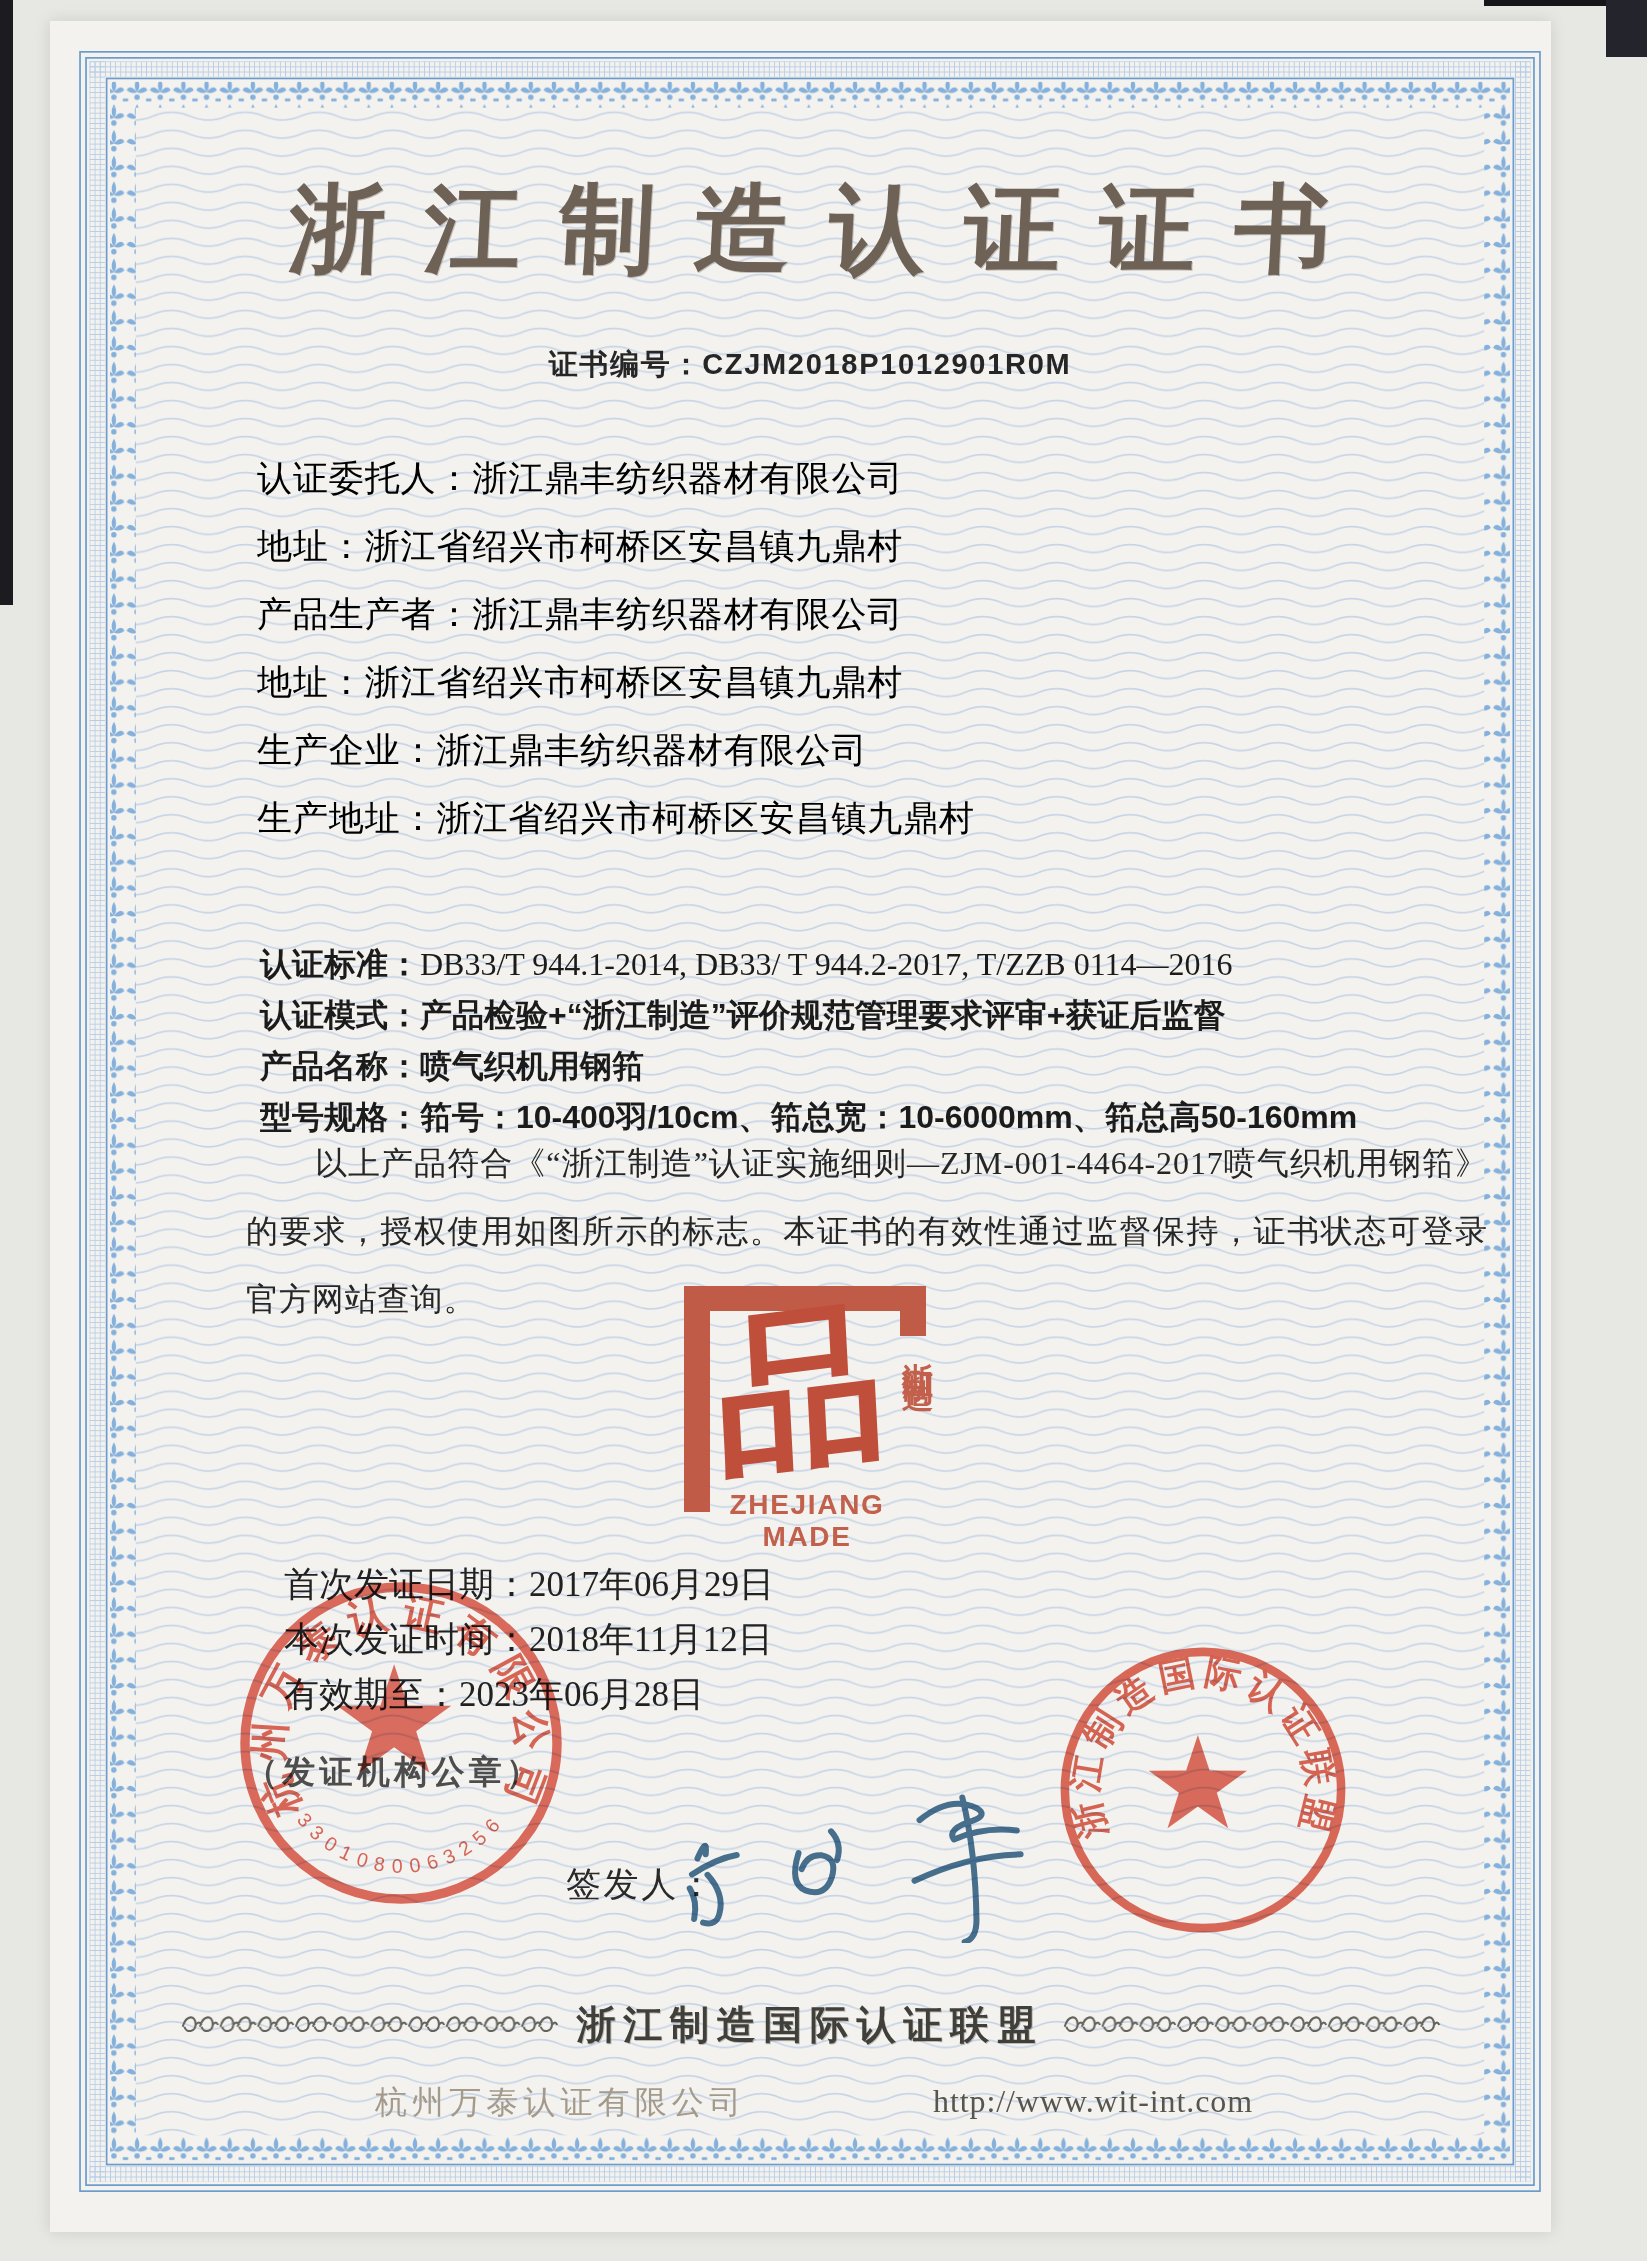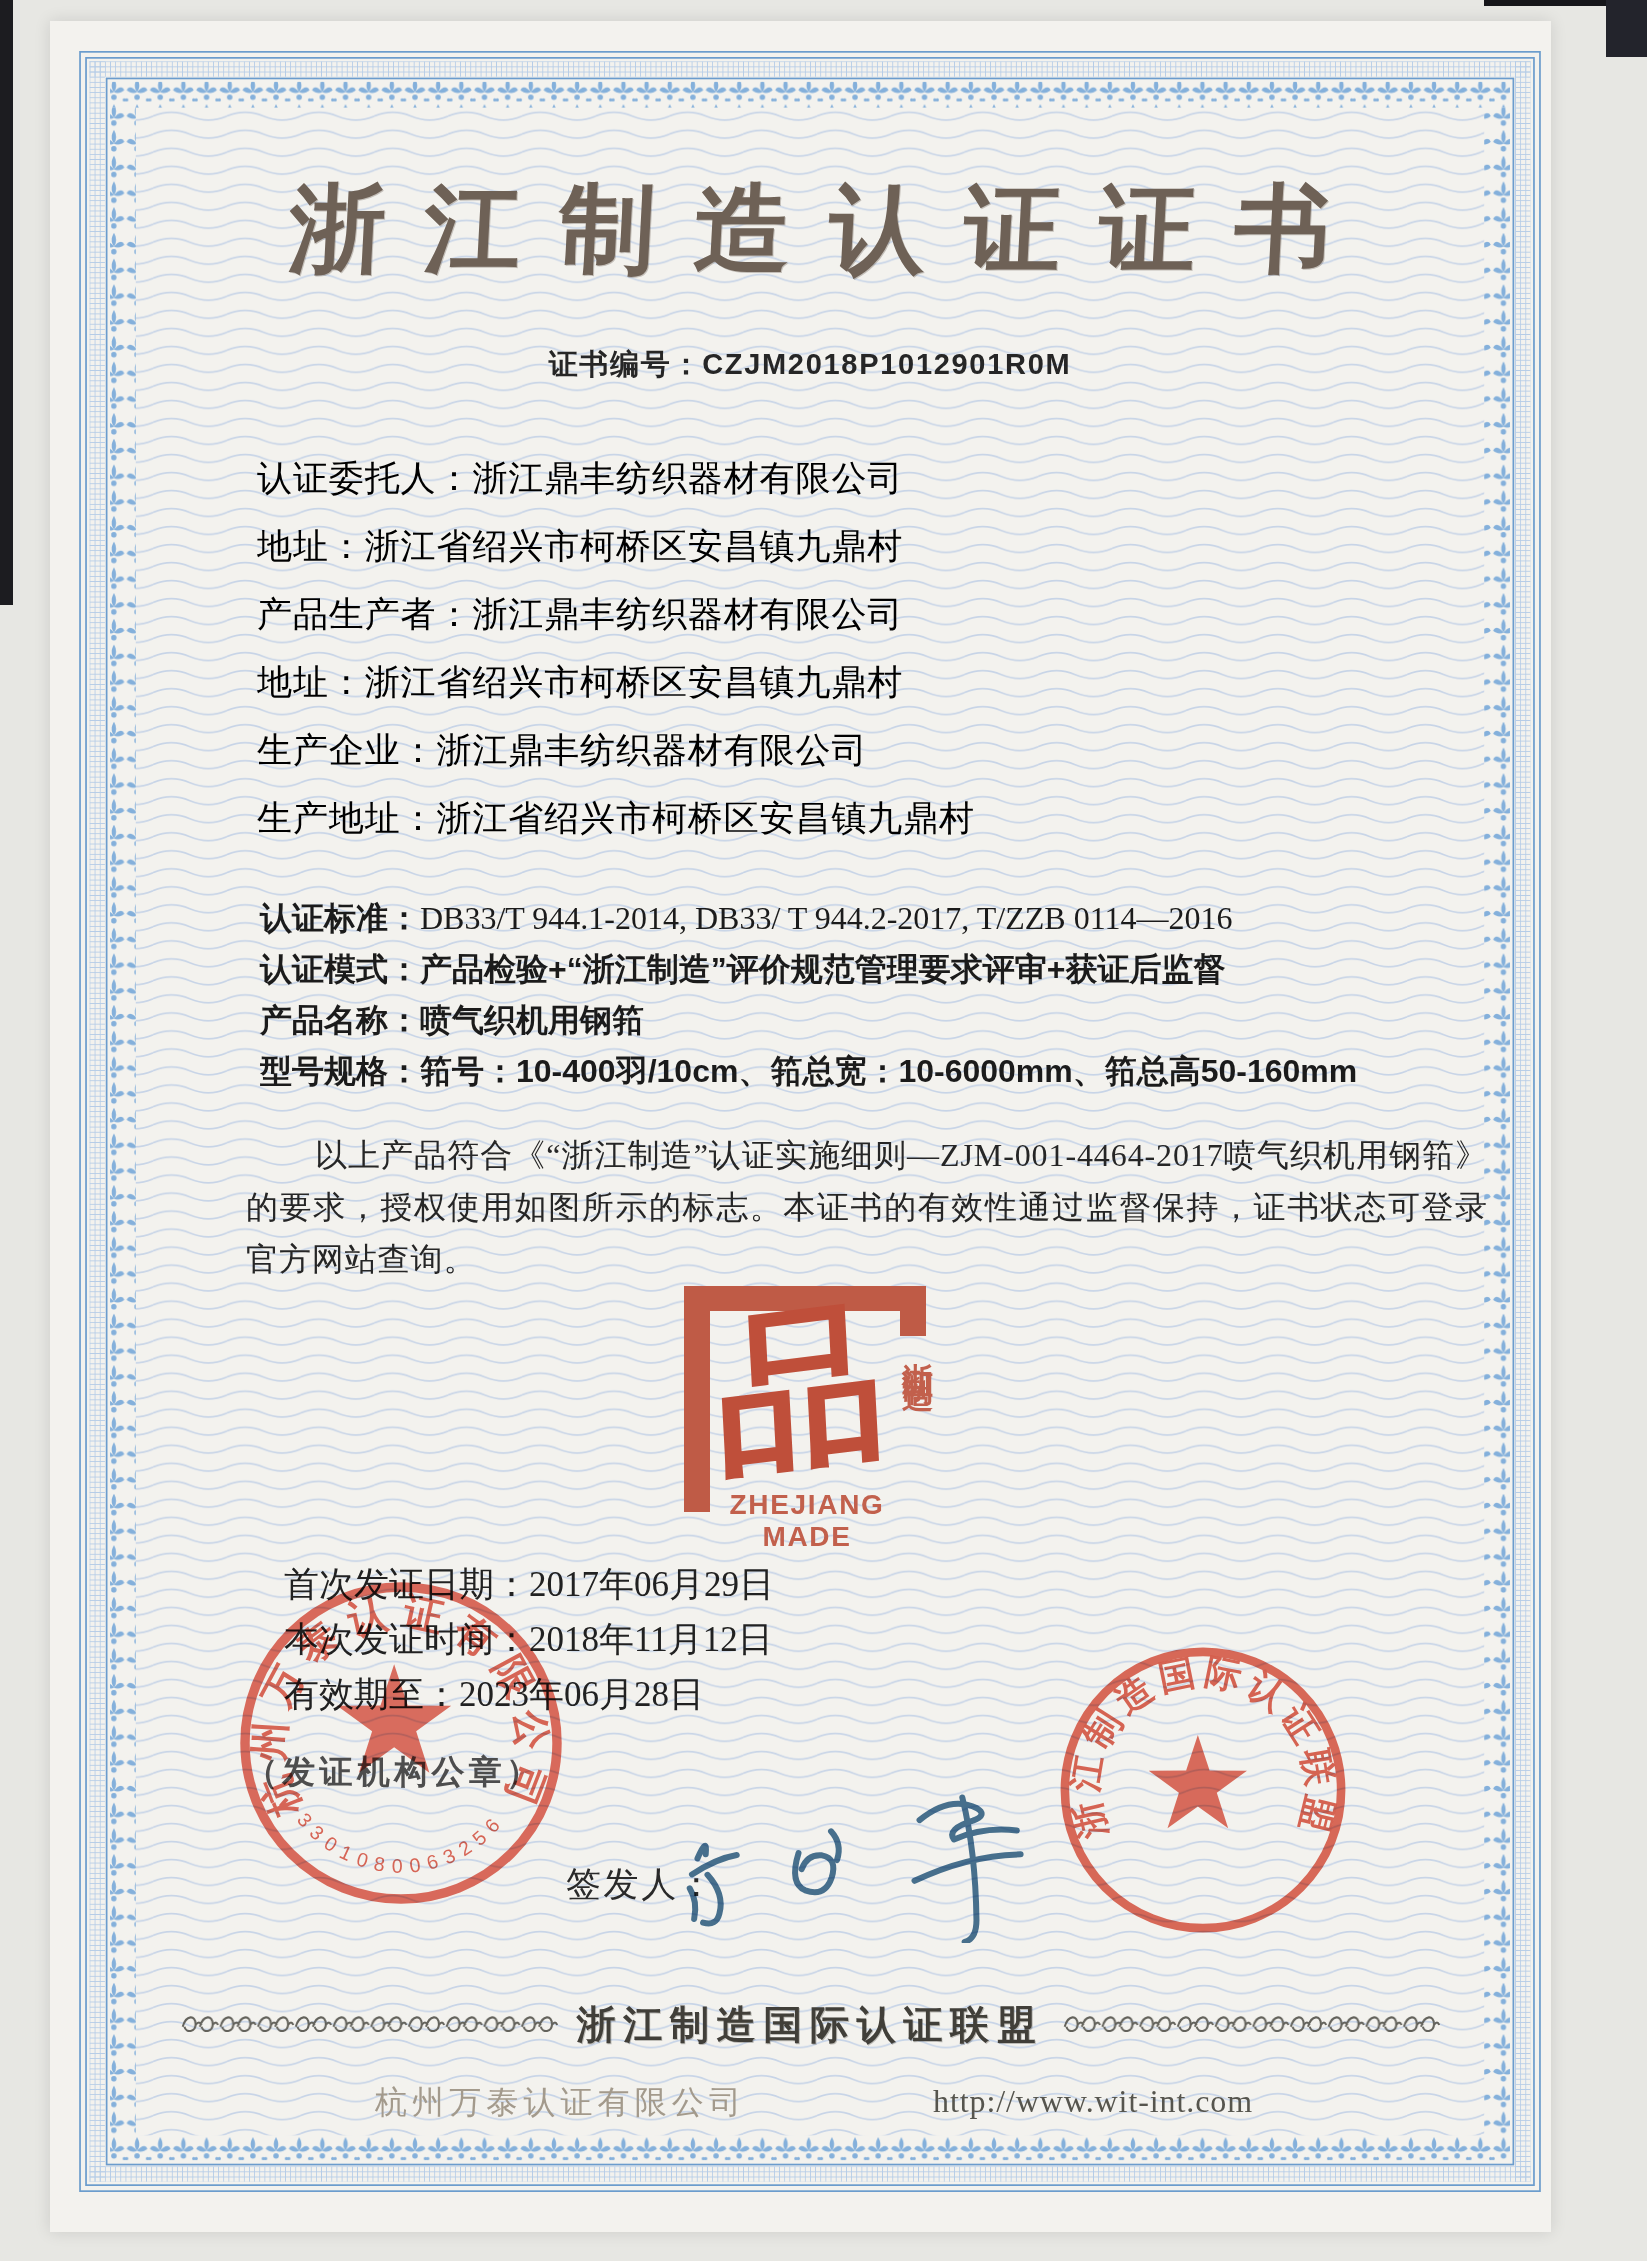--- a/index.html
+++ b/index.html
@@ -26,26 +26,26 @@
     font-size:96px;line-height:129px;letter-spacing:39px;text-indent:39px;
     color:#6e6156;transform:skewX(-3deg);
     text-shadow:0.9px 0.9px 0 rgba(110,97,86,.35);
   }
   .certno{
     left:79px;top:345px;width:1462px;text-align:center;
     font-size:29px;font-weight:700;color:#262626;letter-spacing:1.7px;
   }
   .fields{left:257px;top:455px;width:1115px;}
   .fields .line{height:68px;font-size:35px;font-weight:400;color:#000000;letter-spacing:0.9px;white-space:nowrap;}
-  .specs{left:260px;top:897px;width:1218px;}
+  .specs{left:260px;top:943px;width:1218px;}
   .specs .line{height:51px;font-size:32px;font-weight:700;color:#1b1b1b;white-space:nowrap;}
   .specs .v-serif{font-family:"Liberation Serif",serif;font-weight:400;}
   .para{
     left:246px;top:1129px;width:1242px;
-    font-family:"Liberation Serif",serif;font-size:32px;line-height:52px;
+    font-family:"Liberation Serif",serif;font-size:32px;line-height:68px;
     color:#262626;text-align:justify;text-indent:69px;letter-spacing:0.9px;
   }
   
   .logo{left:682px;top:1283px;width:250px;height:238px;}
   .logo .bar{background:#bf5b46;}
   .logo .mark{
     left:26px;top:15.4px;width:185px;height:185px;text-align:center;
     font-family:"Liberation Serif",serif;font-size:170px;line-height:185px;
     color:#bf4f3a;transform:rotate(-7deg) skewX(-4deg);font-weight:700;
   }

